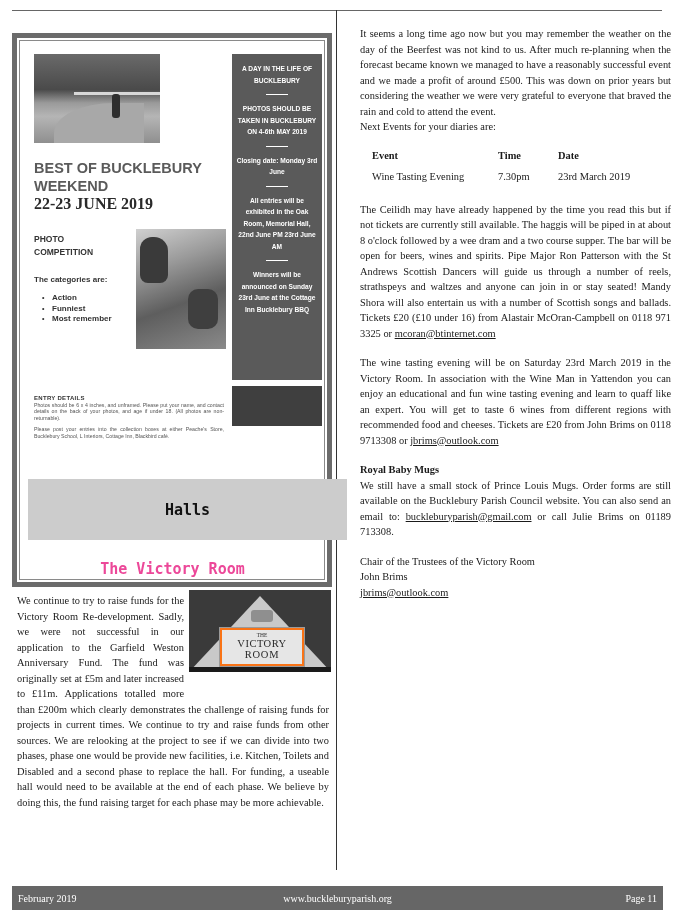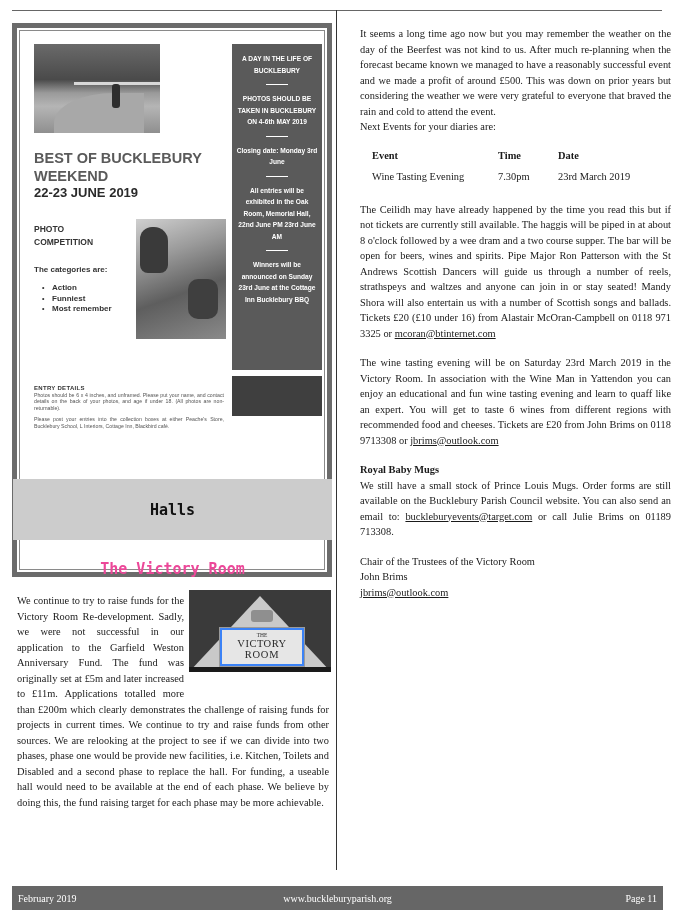--- a/index.html
+++ b/index.html
@@ -3,61 +3,61 @@
 <meta charset="utf-8">
 <style>
   * { box-sizing: border-box; margin: 0; padding: 0; }
   html, body { width: 675px; height: 920px; background: #ffffff; overflow: hidden; }
   body { position: relative; font-family: "Liberation Serif", "DejaVu Serif", serif; color: #1a1a1a; }
 
   .top-rule { position: absolute; left: 12px; top: 10px; width: 650px; height: 1px; background: #666; }
   .col-divider { position: absolute; left: 336px; top: 10px; width: 1px; height: 860px; background: #333; }
 
   
-  .poster { position: absolute; left: 12px; top: 23px; width: 320px; height: 554px;
+  .poster { position: absolute; left: 12px; top: 33px; width: 320px; height: 554px;
             border: 5px solid #6b6b6b; background: #fff; }
   .poster-inner { position: absolute; left: 2px; top: 2px; right: 2px; bottom: 2px; border: 1px solid #8a8a8a; background: #fff; }
   .poster-photo1 { position: absolute; left: 14px; top: 13px; width: 126px; height: 89px;
      background: linear-gradient(180deg, #6a6a6a 0%, #4a4a4a 40%, #9a9a9a 55%, #b5b5b5 70%, #8f8f8f 100%); }
   .poster-photo1 .road { position:absolute; left:20px; bottom:0; width:90px; height:40px; background:#a8a8a8; border-top-left-radius: 60px 30px; }
   .poster-photo1 .rider { position:absolute; left:78px; top:40px; width:8px; height:24px; background:#2e2e2e; border-radius:3px; }
   .poster-photo1 .fence { position:absolute; left:40px; top:38px; width:86px; height:3px; background:#d8d8d8; }
   .poster-title { position: absolute; left: 14px; top: 118px; width: 200px; font-family: "Liberation Sans", sans-serif;
      font-weight: bold; font-size: 14.5px; line-height: 18px; color: #5a5a5a; }
-  .poster-dates { position: absolute; left: 14px; top: 154px; font-family: Liberation Sans, sans-serif; font-weight: bold;
-     font-size: 13px; color: #2a2a2a; }
+  .poster-dates { position: absolute; left: 14px; top: 154px; font-family: Liberation Serif, serif; font-weight: bold;
+     font-size: 16px; color: #2a2a2a; }
   .poster-comp { position: absolute; left: 14px; top: 192px; width: 90px; font-family: "Liberation Sans", sans-serif; font-weight: bold;
      font-size: 8.5px; line-height: 13px; color: #333; }
   .poster-cat-label { position: absolute; left: 14px; top: 234px; font-family: "Liberation Sans", sans-serif; font-weight: bold; font-size: 8px; color: #333; }
   .poster-cats { position: absolute; left: 22px; top: 252px; list-style: none; font-family: "Liberation Sans", sans-serif; font-weight: bold; font-size: 8px; line-height: 10.5px; color: #333; }
   .poster-cats li::before { content: "•"; display: inline-block; width: 10px; font-size: 7px; }
   .poster-photo2 { position: absolute; left: 116px; top: 188px; width: 90px; height: 120px;
      background: linear-gradient(160deg, #d0d0d0 0%, #9a9a9a 30%, #5e5e5e 60%, #8a8a8a 100%); }
   .poster-photo2 .head { position:absolute; left:4px; top:8px; width:28px; height:46px; background:#3a3a3a; border-radius: 12px 14px 8px 8px; }
   .poster-photo2 .goat { position:absolute; right:8px; top:60px; width:30px; height:40px; background:#3f3f3f; border-radius: 10px; }
   .poster-entry { position: absolute; left: 14px; top: 354px; width: 190px; font-family: "Liberation Sans", sans-serif; font-size: 5.2px; line-height: 6.5px; color: #555; text-align: justify; }
   .poster-entry .head { font-weight: bold; font-size: 6px; color: #333; letter-spacing: 0.3px; }
   .poster-entry p { margin-bottom: 5px; }
   .poster-side { position: absolute; left: 212px; top: 13px; width: 90px; height: 326px; background: #5a5a5a;
      color: #fff; font-family: "Liberation Sans", sans-serif; font-weight: bold; font-size: 6.6px; line-height: 11.5px; text-align: center; padding-top: 9px; }
   .poster-side .blk { margin: 0 4px; }
   .poster-side .sep { width: 22px; height: 1px; background: #fff; margin: 8px auto 8px auto; }
   .poster-side-dark { position: absolute; left: 212px; top: 345px; width: 90px; height: 40px; background: #3f3f3f; }
 
   
-  .halls-banner { position: absolute; left: 13px; top: 479px; width: 319px; height: 61px; background: #cccccc;
+  .halls-banner { position: absolute; left: 28px; top: 479px; width: 319px; height: 61px; background: #cccccc;
      display: flex; align-items: center; justify-content: center; }
   .halls-banner span { font-family: "DejaVu Sans Mono", "Liberation Mono", monospace; font-weight: bold; font-size: 15px; color: #111; }
   .vr-title { position: absolute; left: 13px; top: 560px; width: 319px; text-align: center;
      font-family: "DejaVu Sans Mono", "Liberation Mono", monospace; font-weight: bold; font-size: 15px; color: #ec4899; }
 
   .vr-photo { position: absolute; left: 189px; top: 590px; width: 142px; height: 82px; background: #222; overflow: hidden; }
   .vr-photo .gable { position: absolute; left: 0; top: 0; width: 142px; height: 82px; background: #3a3a3a; }
   .vr-photo .tri { position: absolute; left: 0; top: 6px; width: 0; height: 0; border-left: 71px solid transparent; border-right: 71px solid transparent; border-bottom: 76px solid #c9c9c9; }
-  .vr-photo .sign { position: absolute; left: 31px; top: 38px; width: 84px; height: 38px; background: #e6e6e6; border: 2px solid #3b82f6; outline: 1px solid #9a9a9a; text-align: center; font-family: "Liberation Serif", serif; color: #2a2a2a; }
+  .vr-photo .sign { position: absolute; left: 31px; top: 38px; width: 84px; height: 38px; background: #e6e6e6; border: 2px solid #f97316; outline: 1px solid #9a9a9a; text-align: center; font-family: "Liberation Serif", serif; color: #2a2a2a; }
   .vr-photo .sign .s1 { font-size: 5.5px; line-height: 7px; margin-top: 2px; }
   .vr-photo .sign .s2 { font-size: 10.5px; line-height: 10px; letter-spacing: 0.5px; }
   .vr-photo .sign .s3 { font-size: 10.5px; line-height: 11px; letter-spacing: 0.8px; }
   .vr-photo .light { position:absolute; left:62px; top:20px; width:22px; height:12px; background:#8f8f8f; border-radius: 3px; }
   .vr-photo .bottom { position:absolute; left:0; bottom:0; width:142px; height:5px; background:#1a1a1a; }
 
   .body-text { font-family: "Liberation Serif", "DejaVu Serif", serif; font-size: 10.4px; line-height: 15.5px; text-align: justify; color: #1a1a1a; }
   .vr-text-wrap { position: absolute; left: 17px; top: 593px; width: 312px; }
   .vr-float { float: right; width: 145px; height: 95px; }
 
@@ -166,21 +166,21 @@
       <td>23rd March 2019</td>
     </tr>
   </tbody>
     </table>
   <div class="gap"></div>
   <p><span>The Ceilidh may have already happened by the time you read this but if not tickets are currently still available. The haggis will be piped in at about 8 o'clock followed by a wee dram and a two course supper. The bar will be open for beers, wines and spirits. Pipe Major Ron Patterson with the St Andrews Scottish Dancers will guide us through a number of reels, strathspeys and waltzes and anyone can join in or stay seated! Mandy Shora will also entertain us with a number of Scottish songs and ballads. Tickets £20 (£10 under 16) from Alastair McOran-Campbell on 0118 971 3325 or </span><a class="link">mcoran@btinternet.com</a></p>
   <div class="gap"></div>
   <p><span>The wine tasting evening will be on Saturday 23rd March 2019 in the Victory Room. In association with the Wine Man in Yattendon you can enjoy an educational and fun wine tasting evening and learn to quaff like an expert. You will get to taste 6 wines from different regions with recommended food and cheeses. Tickets are £20 from John Brims on 0118 9713308 or </span><a class="link">jbrims@outlook.com</a></p>
   <div class="gap"></div>
   <p class="bold">Royal Baby Mugs</p>
-  <p><span>We still have a small stock of Prince Louis Mugs. Order forms are still available on the Bucklebury Parish Council website. You can also send an email to: </span><a class="link">buckleburyevents@target.com</a><span> or call Julie Brims on 01189 713308.</span></p>
+  <p><span>We still have a small stock of Prince Louis Mugs. Order forms are still available on the Bucklebury Parish Council website. You can also send an email to: </span><a class="link">buckleburyparish@gmail.com</a><span> or call Julie Brims on 01189 713308.</span></p>
   <div class="gap"></div>
   <p>Chair of the Trustees of the Victory Room</p>
   <p>John Brims</p>
   <p><a class="link">jbrims@outlook.com</a></p>
 </div>
 
 <div class="footer">
   <span>February 2019</span>
   <span class="center">www.buckleburyparish.org</span>
   <span>Page 11</span>

